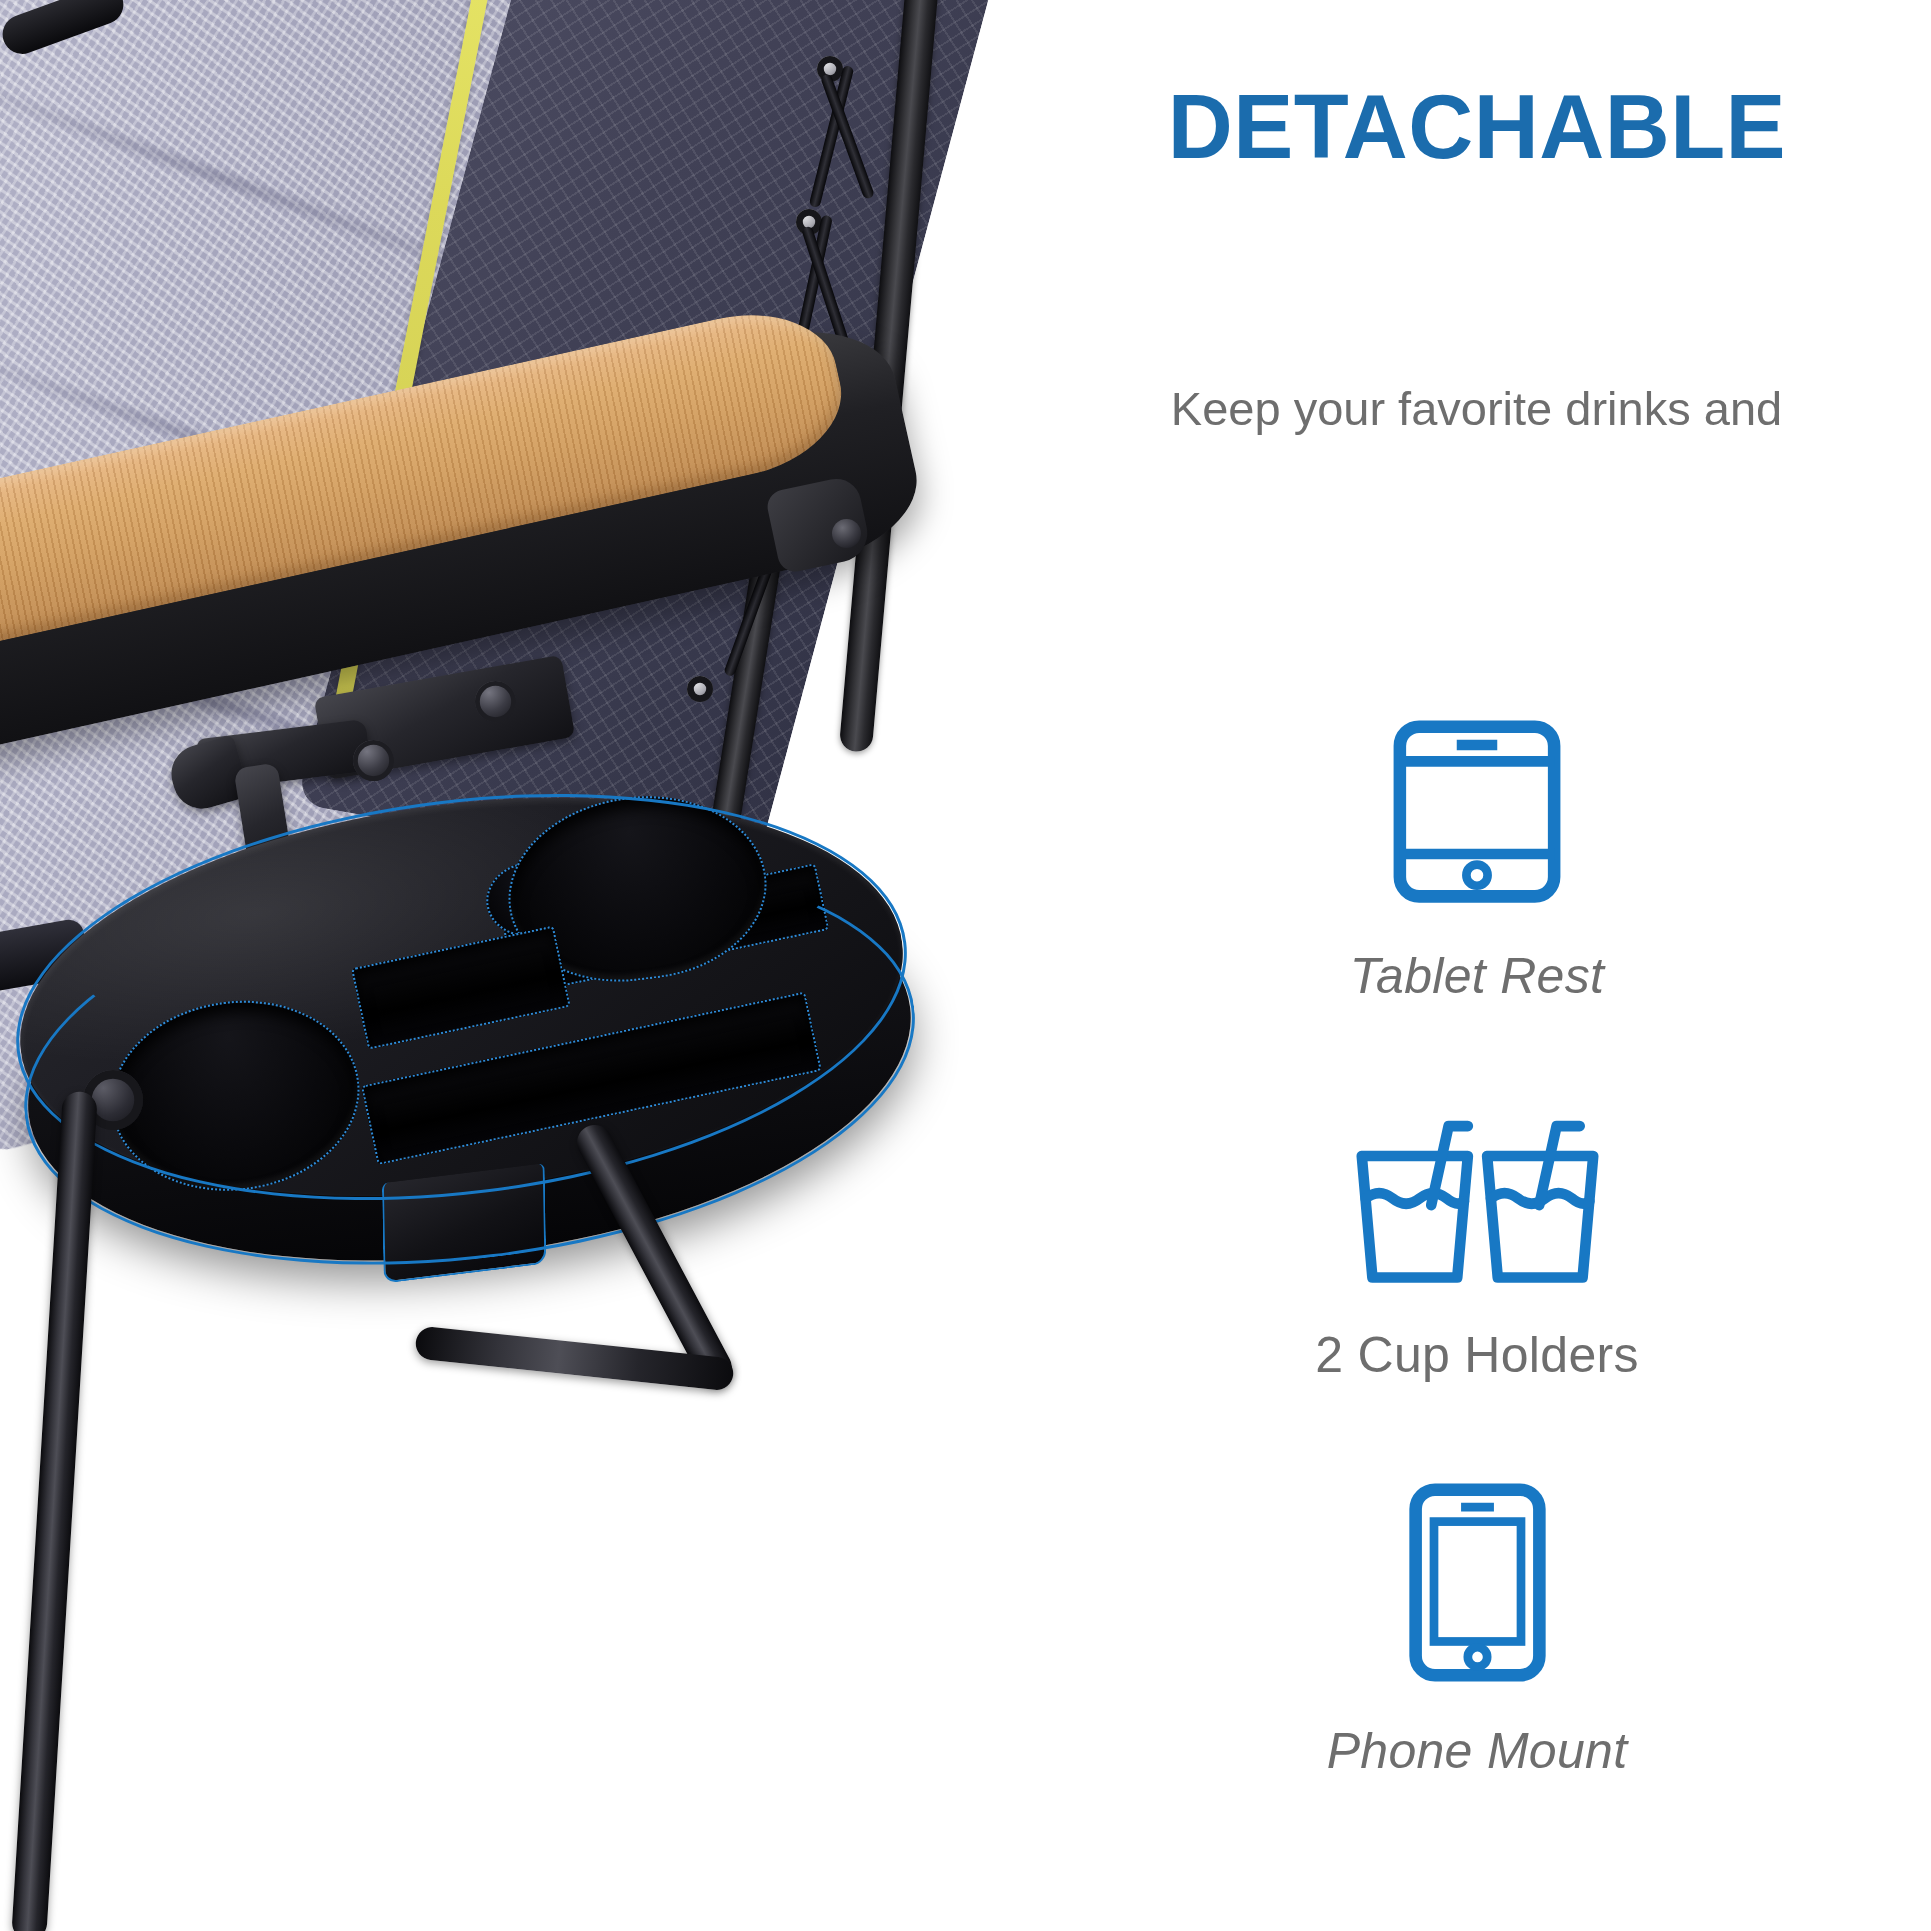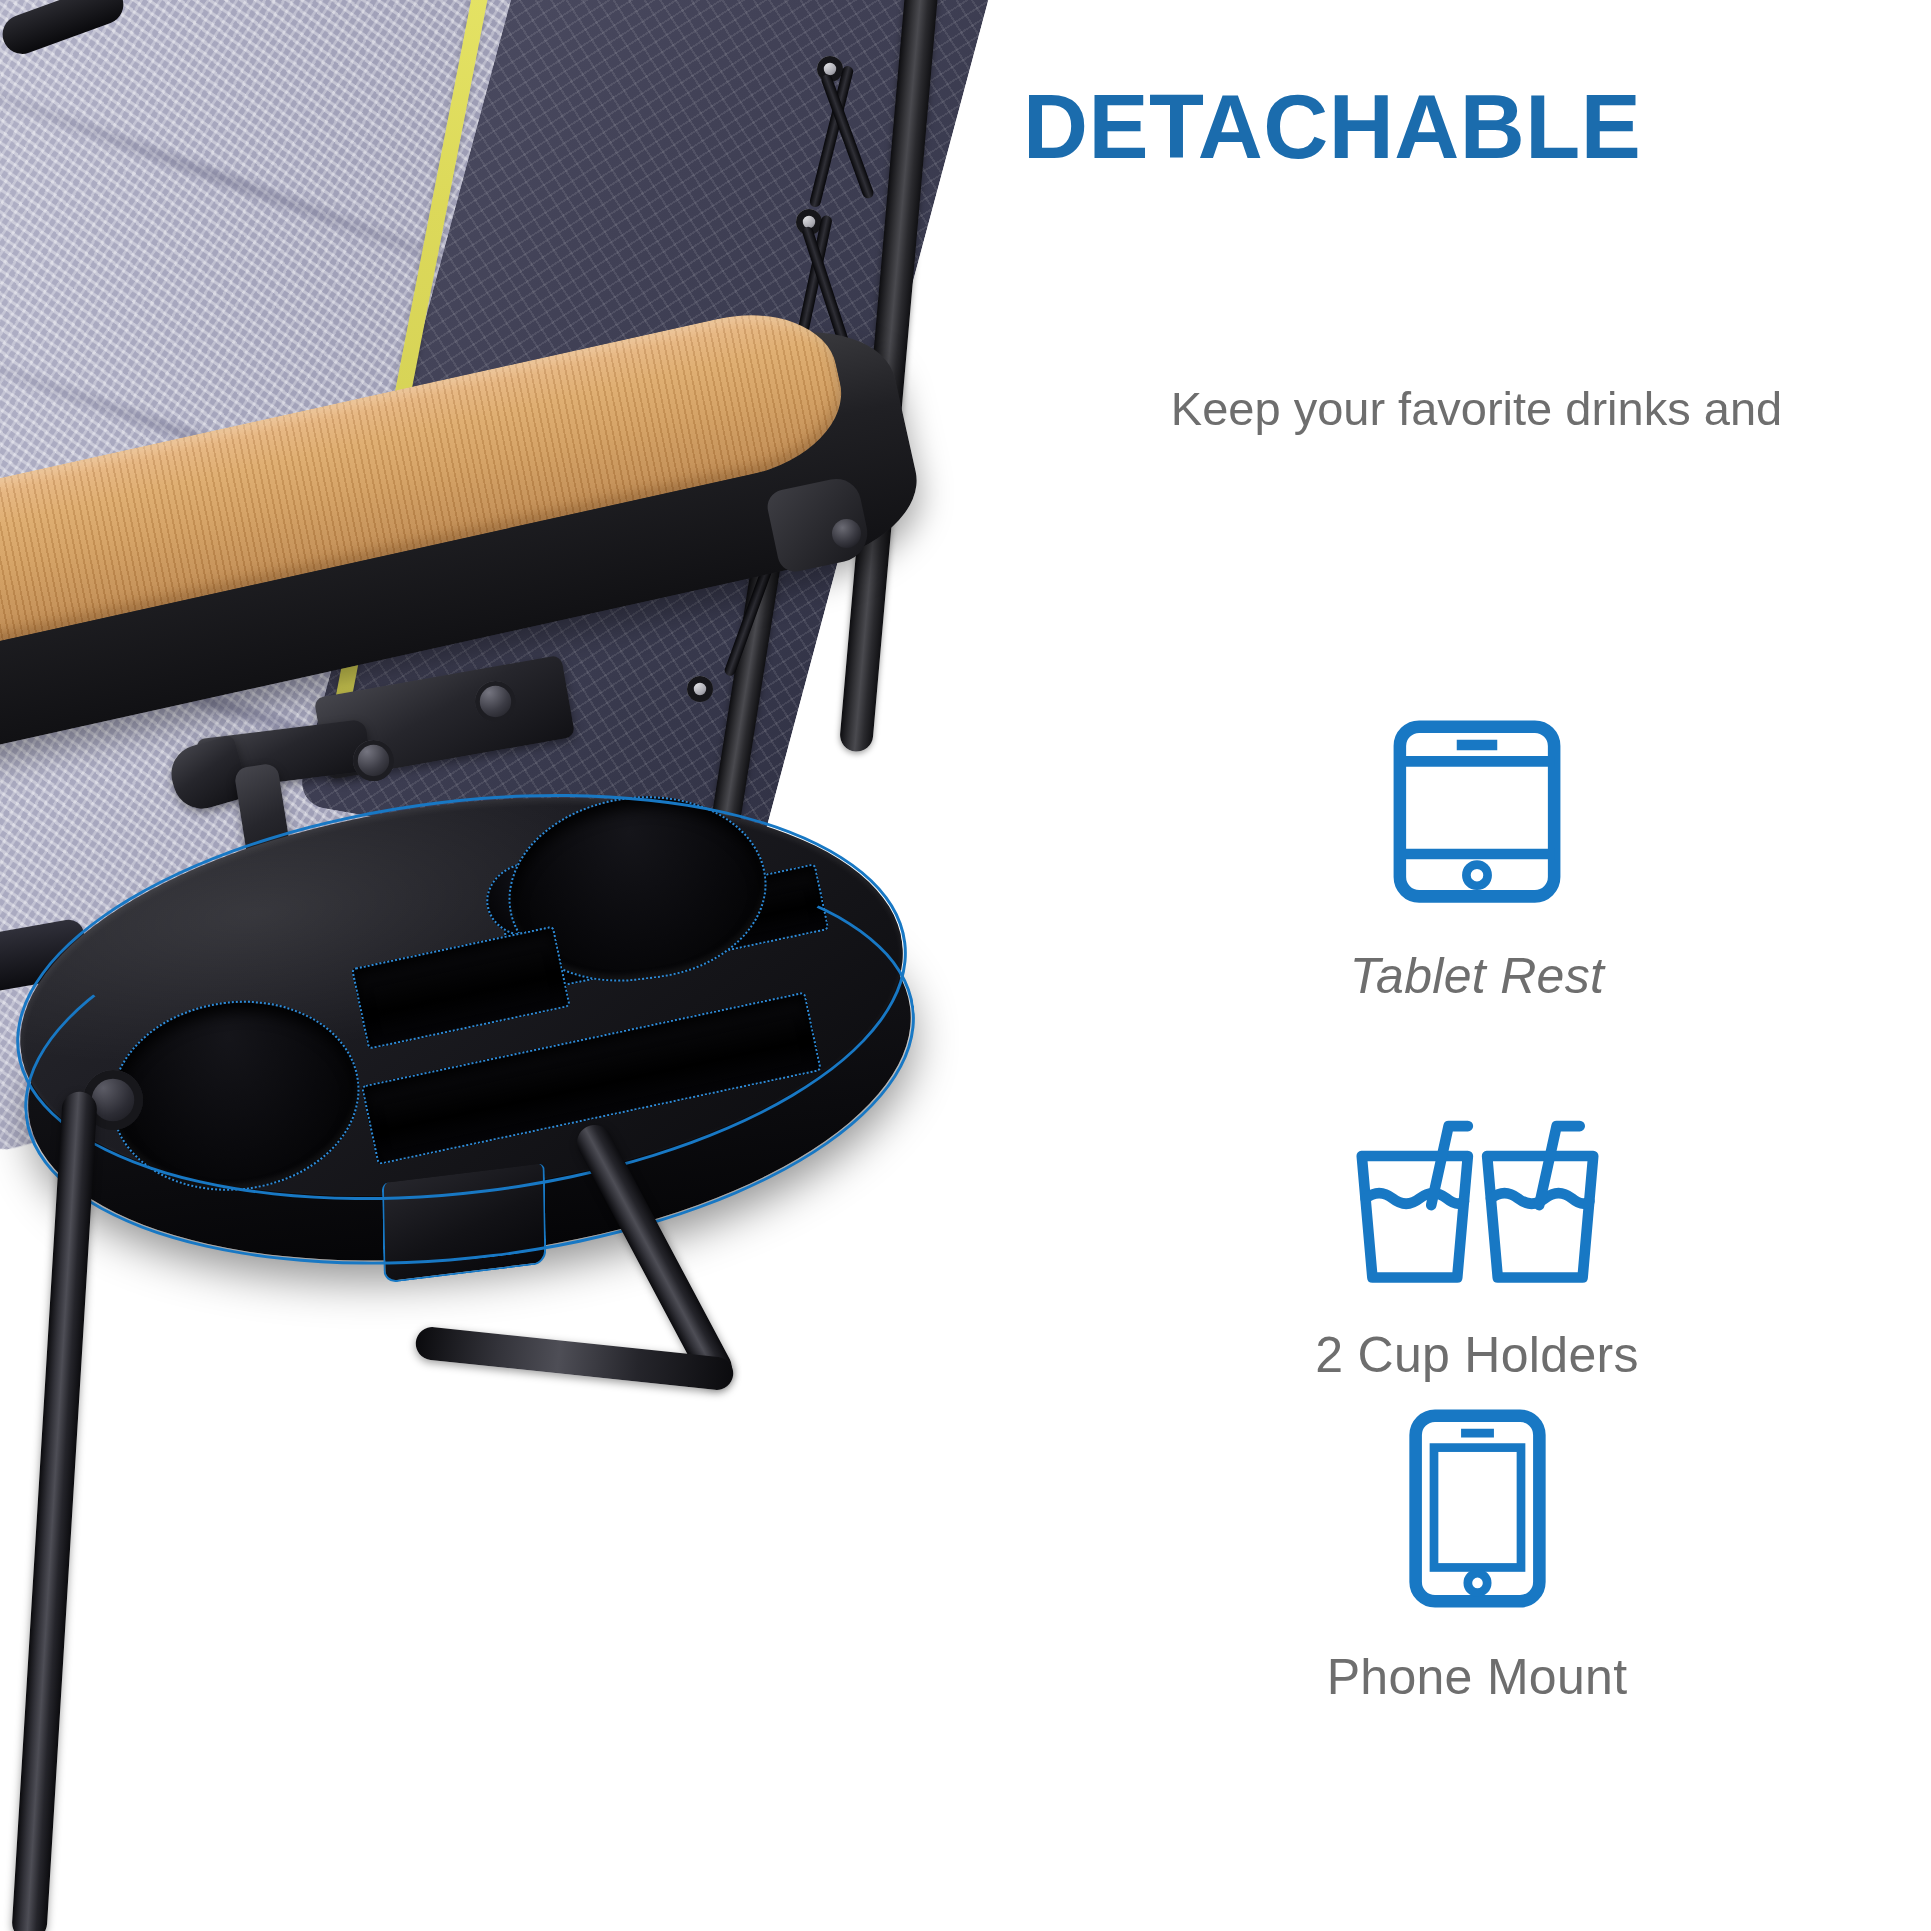--- a/index.html
+++ b/index.html
@@ -281,20 +281,21 @@
     position: absolute;
     left: 1023px; top: 0;
     width: 908px; height: 1931px;
     background: #ffffff;
   }
 
   #headline {
     position: absolute;
     left: 0; top: 75px;
     width: 908px;
+    text-align: center;
     color: #1b6cad;
     font-size: 90px;
     font-weight: 700;
     line-height: 1.16;
     letter-spacing: 0.5px;
   }
   #headline .hl-line { display: block; white-space: nowrap; }
 
   #subhead {
     position: absolute;
@@ -309,21 +310,21 @@
   #subhead .sub-line { display: block; }
 
   .feature {
     position: absolute;
     left: 0;
     width: 908px;
     text-align: center;
   }
   .feat-1 { top: 691px; font-style: italic; }
   .feat-2 { top: 1079px; }
-  .feat-3 { top: 1384px; }
+  .feat-3 { top: 1458px; font-style: italic; }
 
   .feature .icon-wrap {
     display: flex;
     align-items: center;
     justify-content: center;
     height: 241px;
   }
   .feature .feat-label {
     display: block;
     margin-top: 15.4px;

